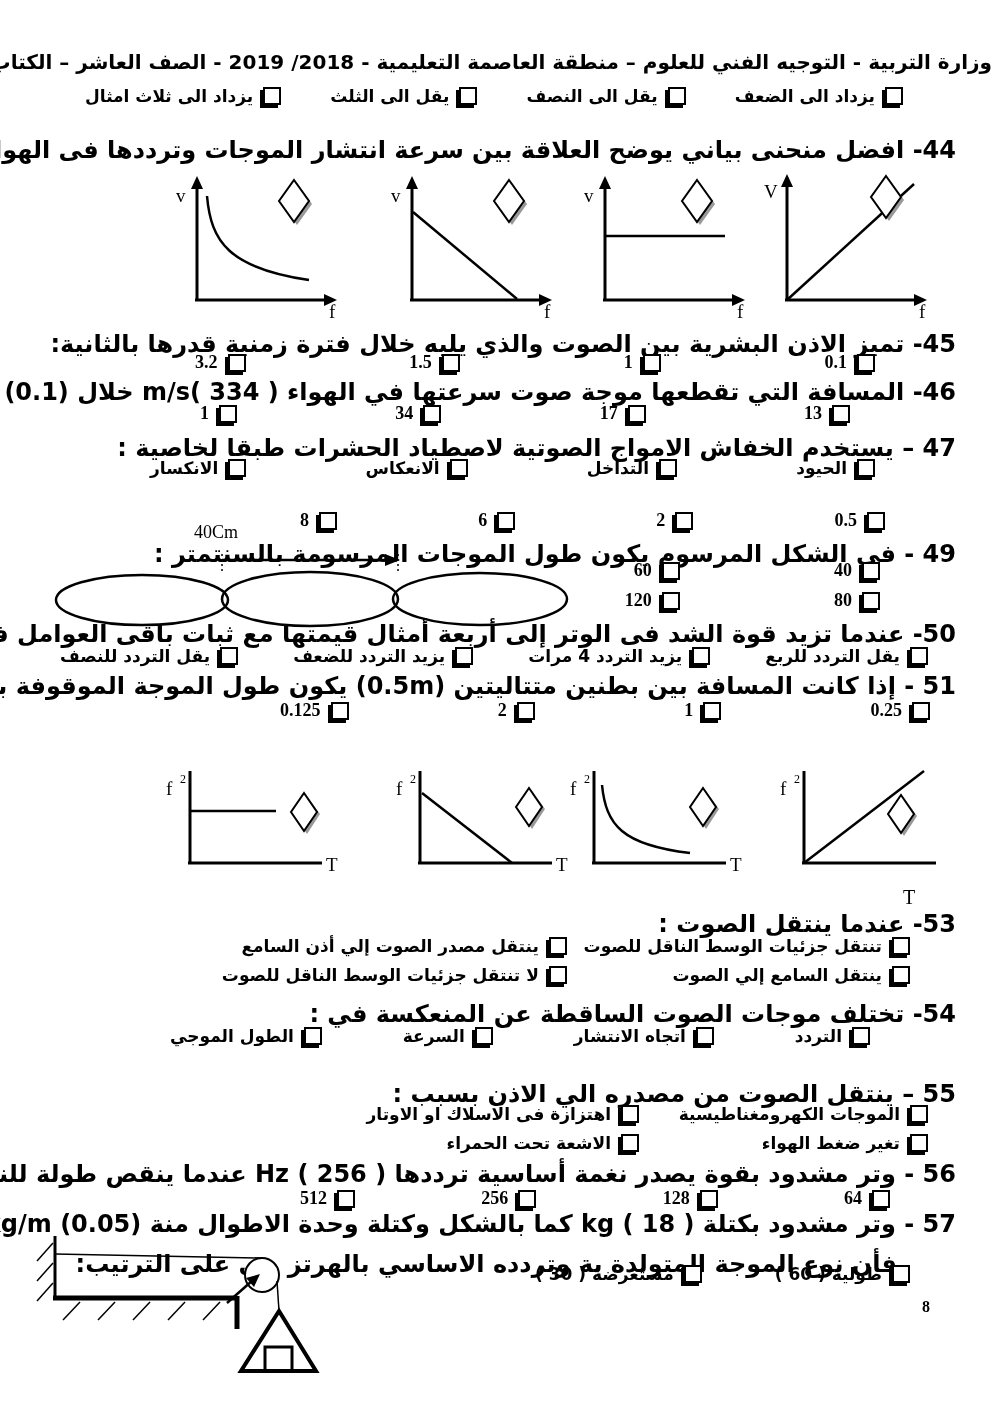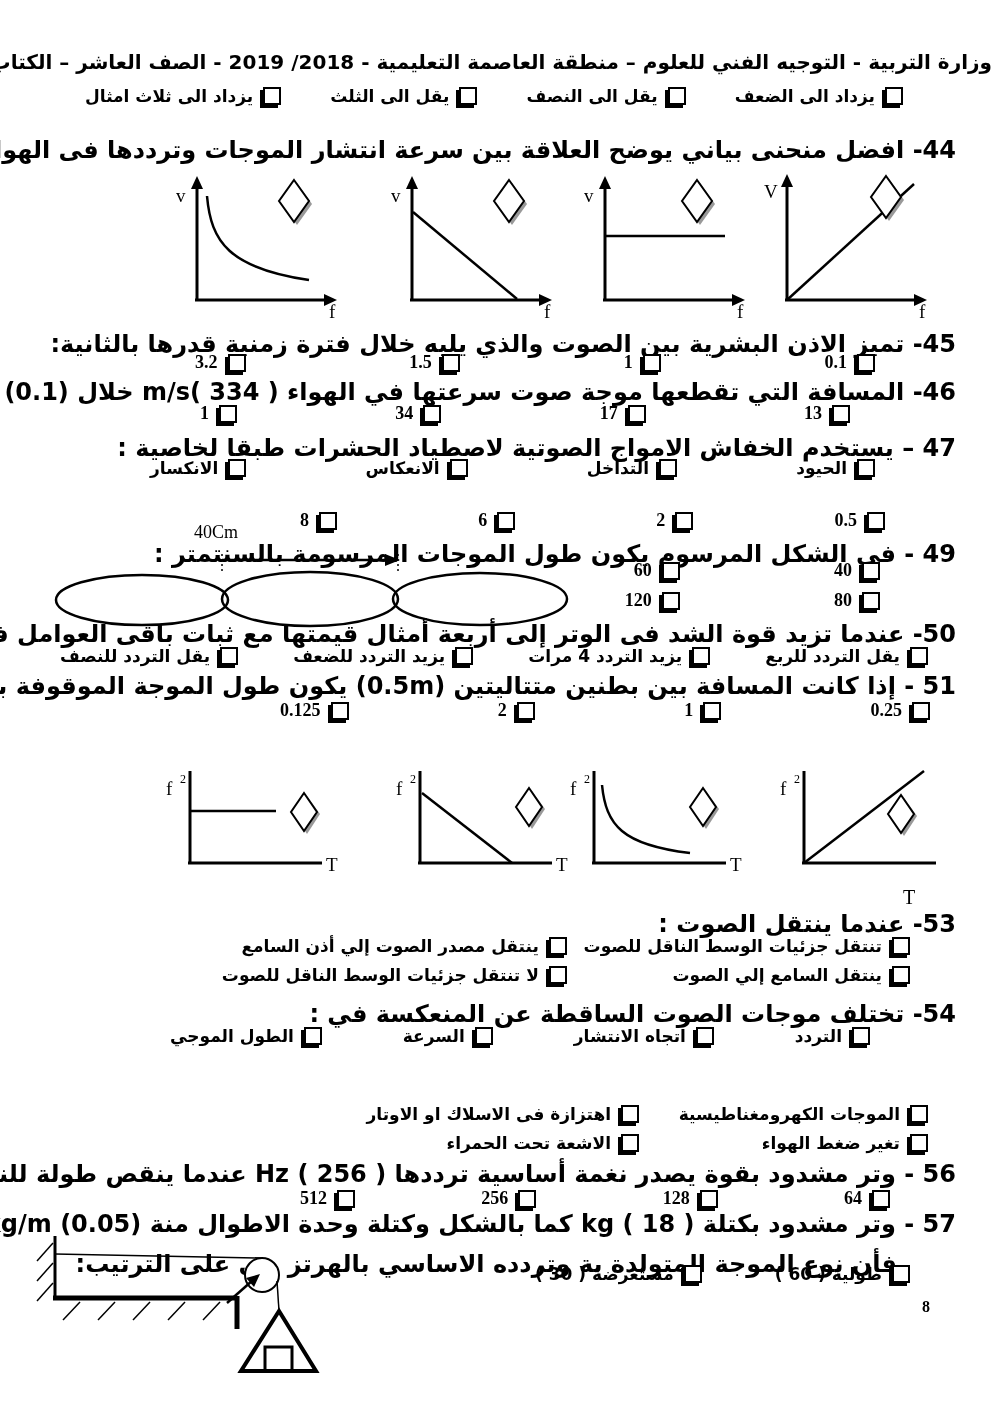--- a/index.html
+++ b/index.html
@@ -372,20 +372,21 @@
     <div class="opt">
         <span class="cb"></span>
         <span>السرعة</span>
       </div>
     <div class="opt">
         <span class="cb"></span>
         <span>الطول الموجي</span>
       </div>
   </div>
 
+  <div class="q" style="right:36px;top:1080px">55 – ينتقل الصوت من مصدره الي الاذن بسبب :</div>
   <div class="optcol" style="left:240px;top:1104px;width:688px">
     <div class="gridrow">
       <div class="opt" style="flex:0 0 42%">
           <span class="cb"></span>
           <span>الموجات الكهرومغناطيسية</span>
         </div>
       <div class="opt" style="flex:0 0 58%">
           <span class="cb"></span>
           <span>اهتزازة فى الاسلاك او الاوتار</span>
         </div>

